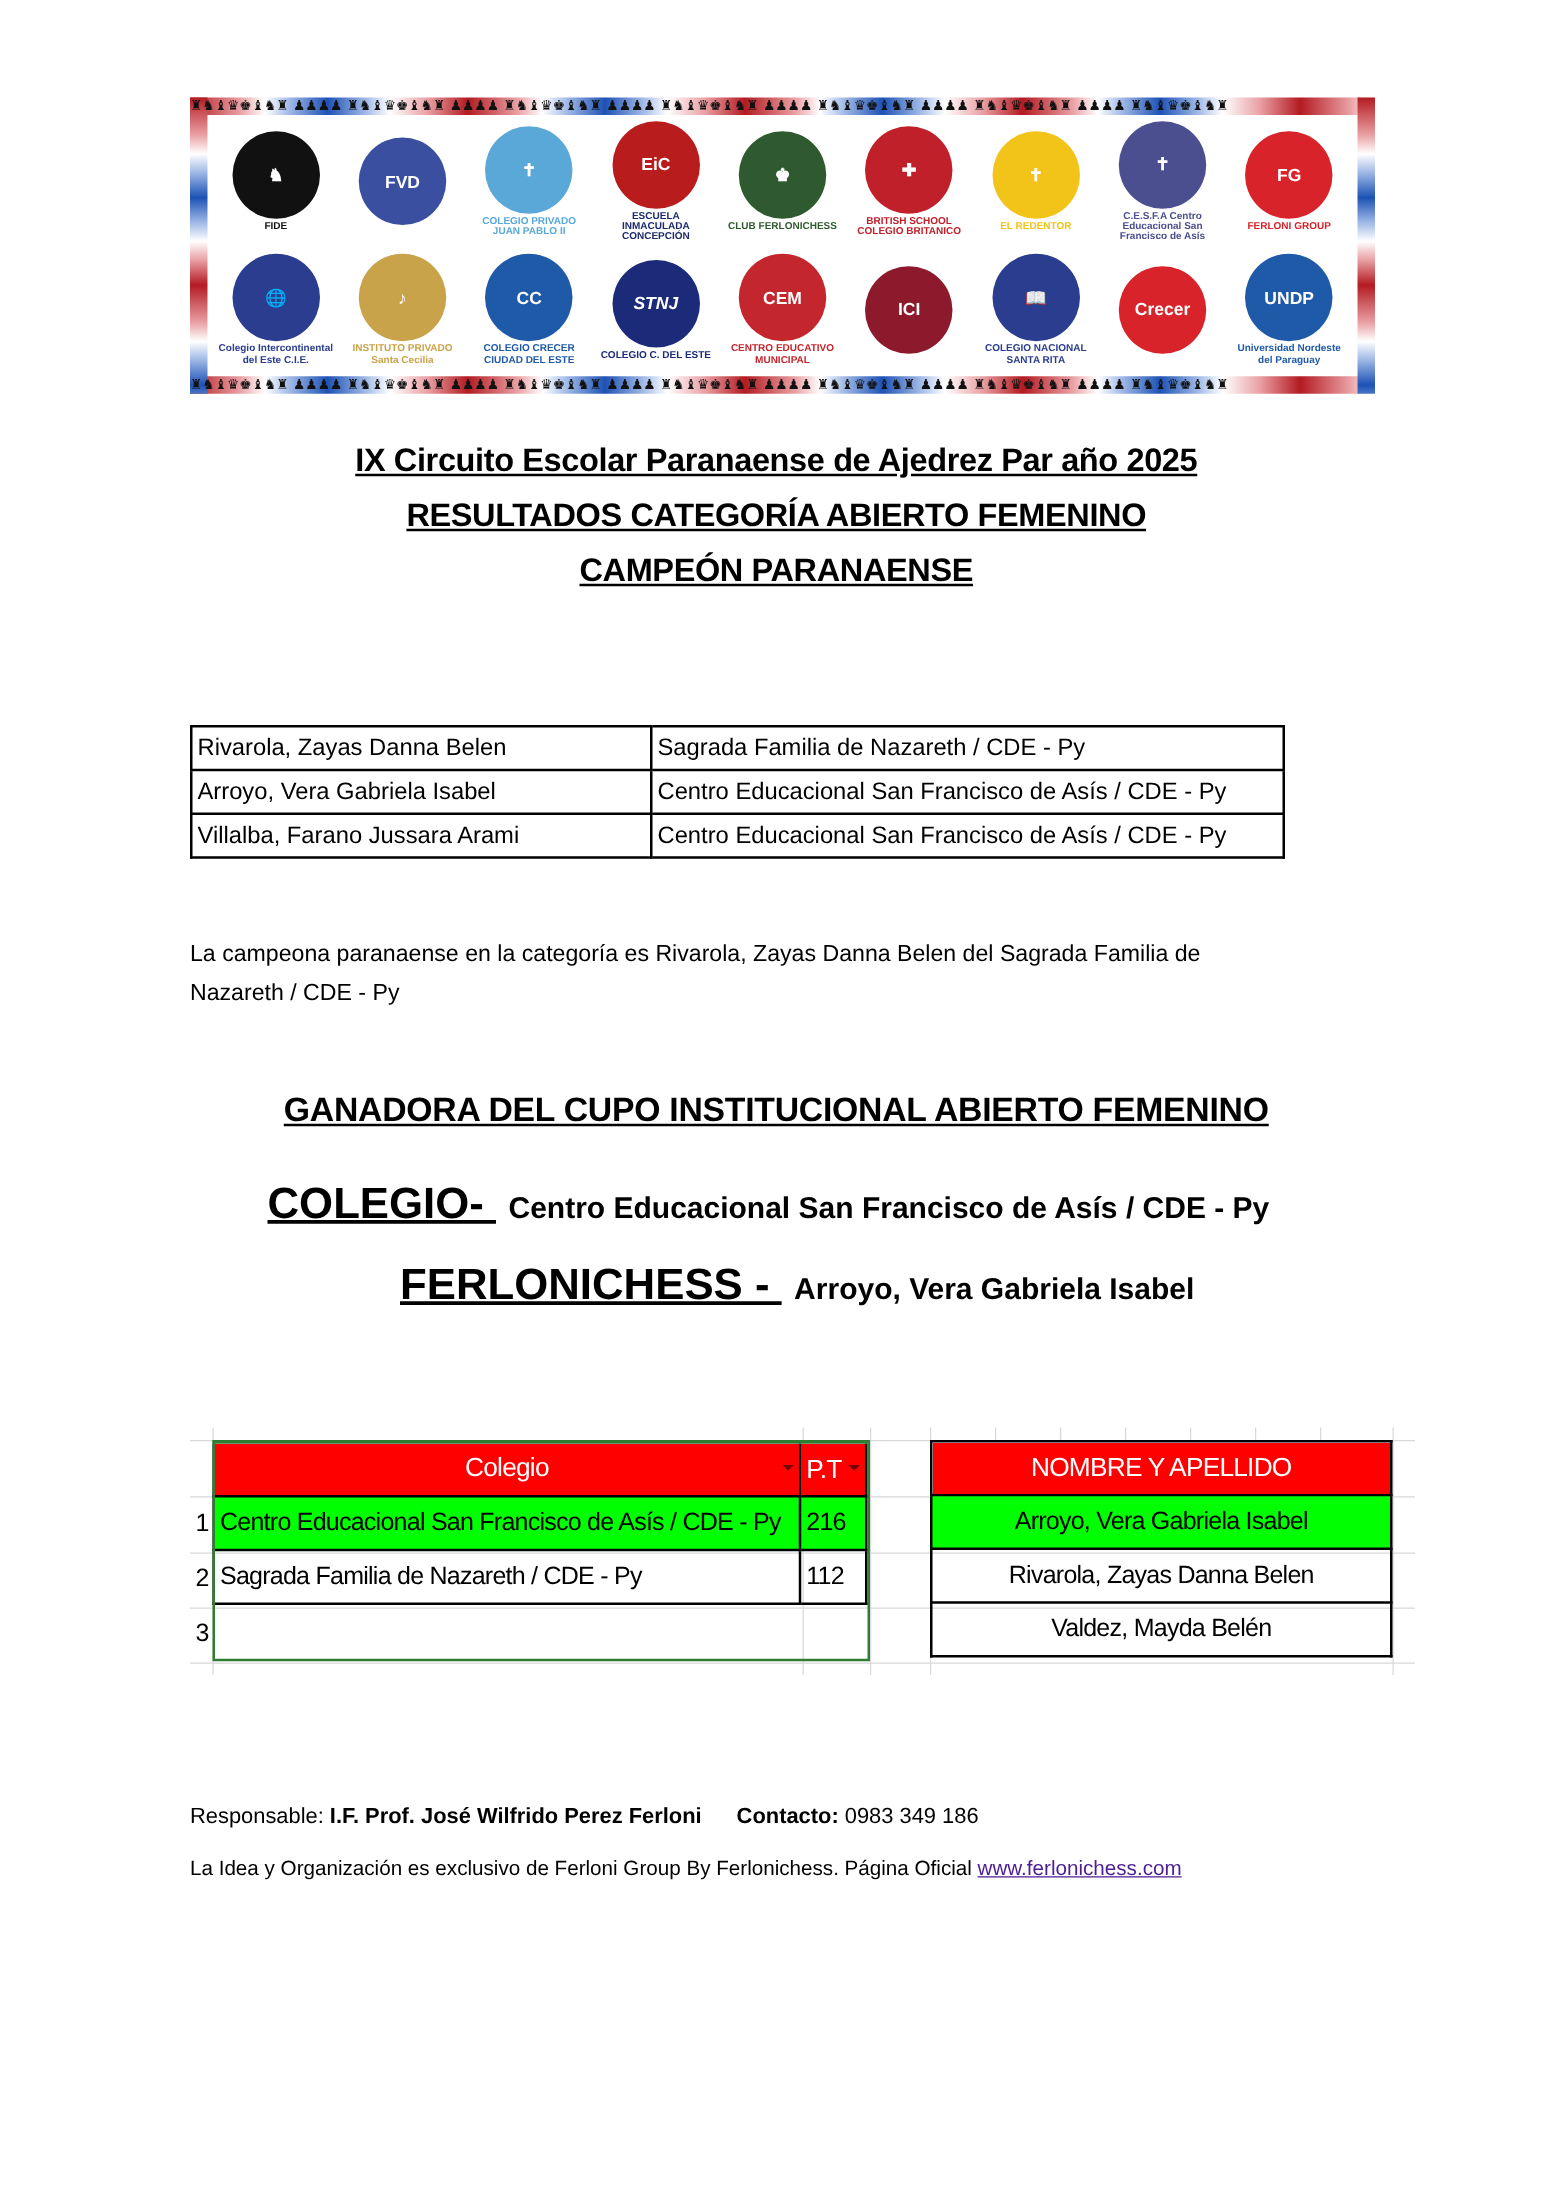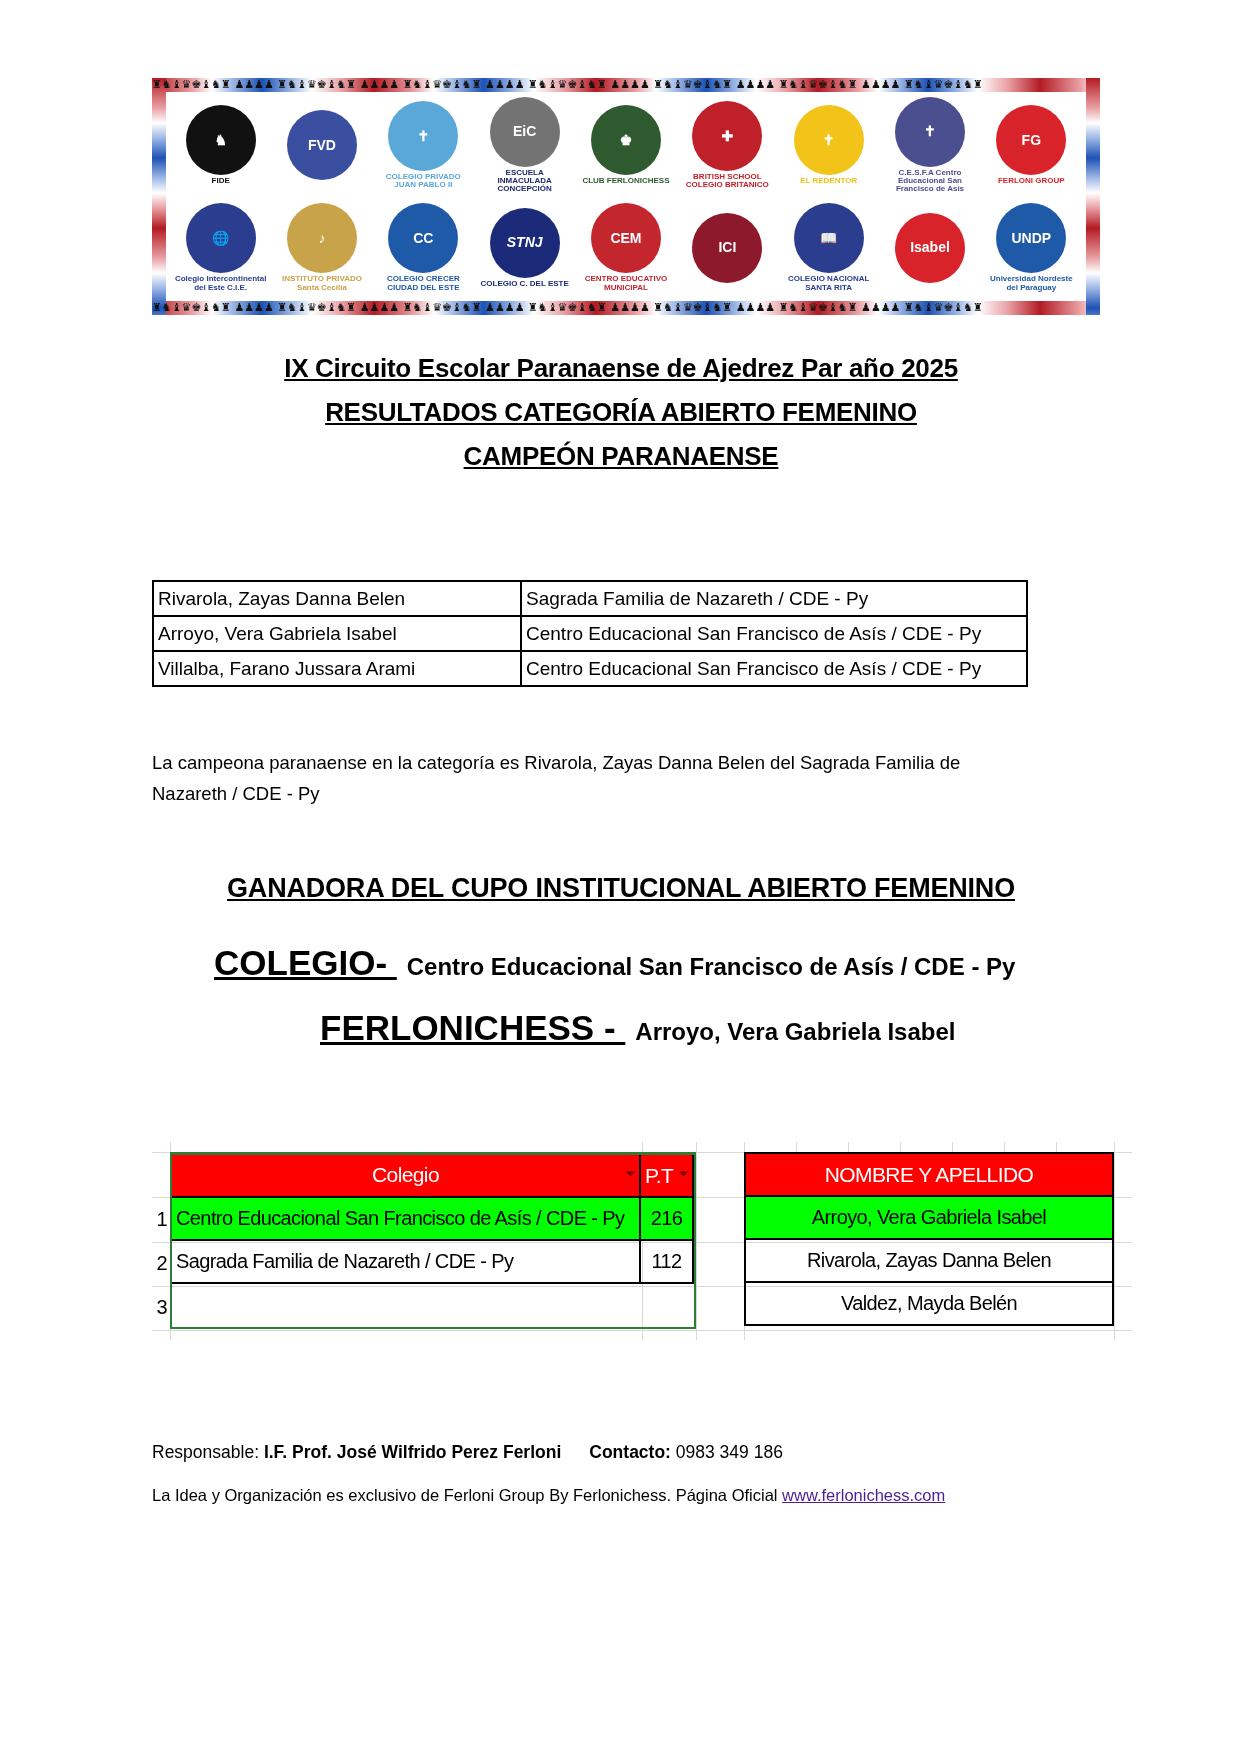--- a/index.html
+++ b/index.html
@@ -86,21 +86,21 @@
     font-family: "Liberation Sans", sans-serif; font-size: 20px; font-stretch: condensed;
   }
   .xt {
     position: absolute; border-collapse: collapse;
     font-family: "Liberation Sans", sans-serif; font-size: 20px; letter-spacing: -0.6px;
   }
   .xt th, .xt td { height: 43px; border: 2px solid #000; white-space: nowrap; }
   .xt th { background: #ff0000; color: #fff; font-weight: normal; font-size: 21px; position: relative; }
   .xt td { padding: 0 4px; }
   .xt .green td { background: #00ff00; }
-  .xt td.num { text-align: center; }
+  .xt td.num { text-align: left; }
   .xt td.center { text-align: center; }
   .t-left { left: 18px; top: 2px; width: 524px; border-top: 3px solid #2e7d32; }
   .t-left .c-col { width: 470px; }
   .t-left .c-pt { width: 54px; }
   .t-left-outline { position: absolute; left: 18px; top: 2px; width: 526px; height: 177px; border: 2px solid #2e7d32; pointer-events: none; }
   .t-right { left: 592px; top: 2px; width: 370px; }
   .filter-icon { position: absolute; right: 4px; top: 12px; font-size: 13px; color: #7a0000; line-height: 13px; }
   .pt-label { position: absolute; left: 4px; top: 9px; }
 
   
@@ -126,21 +126,21 @@
         <div class="cap" style="color: rgb(17, 17, 17);">FIDE</div>
       </div>
       <div class="logo">
         <div class="emb" style="background: rgb(58, 79, 160);">FVD</div>
       </div>
       <div class="logo">
         <div class="emb" style="background: rgb(90, 168, 216);">✝</div>
         <div class="cap" style="color: rgb(90, 168, 216);">COLEGIO PRIVADO JUAN PABLO II</div>
       </div>
       <div class="logo">
-        <div class="emb" style="background: #737373; text-align: right;">EiC</div>
+        <div class="emb" style="background: #b91c1c; text-align: right;">EiC</div>
         <div class="cap" style="color: rgb(29, 42, 107);">ESCUELA INMACULADA CONCEPCIÓN</div>
       </div>
       <div class="logo">
         <div class="emb" style="background: rgb(47, 90, 47);">♚</div>
         <div class="cap" style="color: rgb(47, 90, 47);">CLUB FERLONICHESS</div>
       </div>
       <div class="logo">
         <div class="emb" style="background: rgb(192, 32, 42);">✚</div>
         <div class="cap" style="color: rgb(192, 32, 42);">BRITISH SCHOOL COLEGIO BRITANICO</div>
       </div>
@@ -177,21 +177,21 @@
         <div class="cap" style="color: rgb(196, 38, 46);">CENTRO EDUCATIVO MUNICIPAL</div>
       </div>
       <div class="logo">
         <div class="emb" style="background: rgb(140, 26, 44);">ICI</div>
       </div>
       <div class="logo">
         <div class="emb" style="background: rgb(42, 61, 143);">📖</div>
         <div class="cap" style="color: rgb(42, 61, 143);">COLEGIO NACIONAL SANTA RITA</div>
       </div>
       <div class="logo">
-        <div class="emb" style="background: rgb(216, 35, 42);">Isabel</div>
+        <div class="emb" style="background: rgb(216, 35, 42);">Crecer</div>
       </div>
       <div class="logo">
         <div class="emb" style="background: rgb(31, 90, 168);">UNDP</div>
         <div class="cap" style="color: rgb(31, 90, 168);">Universidad Nordeste del Paraguay</div>
       </div>
     </div>
 </div>
 
 <div class="title-block">
   <div class="title-line">IX Circuito Escolar Paranaense de Ajedrez Par año 2025</div>

